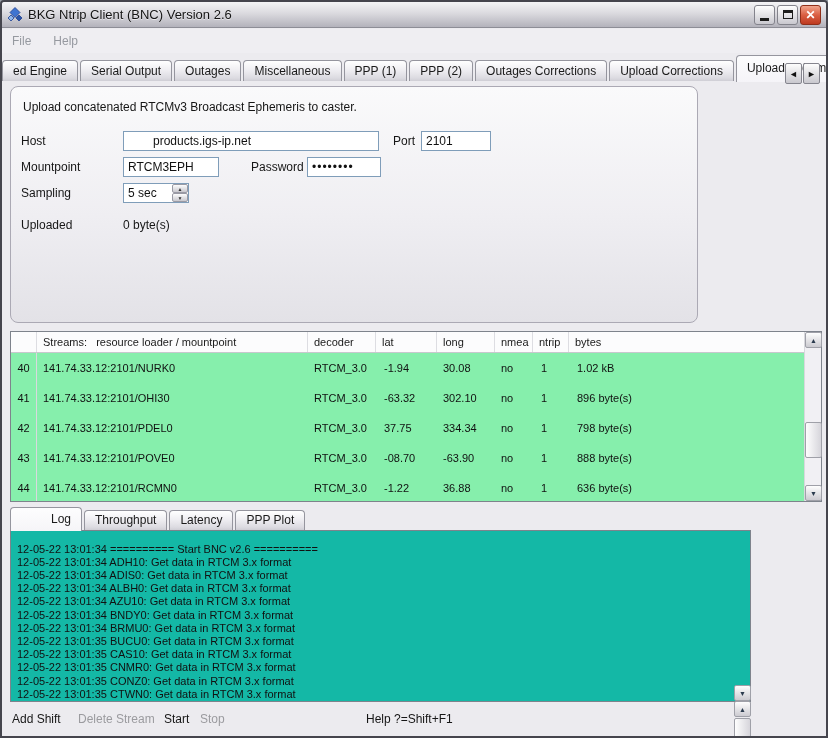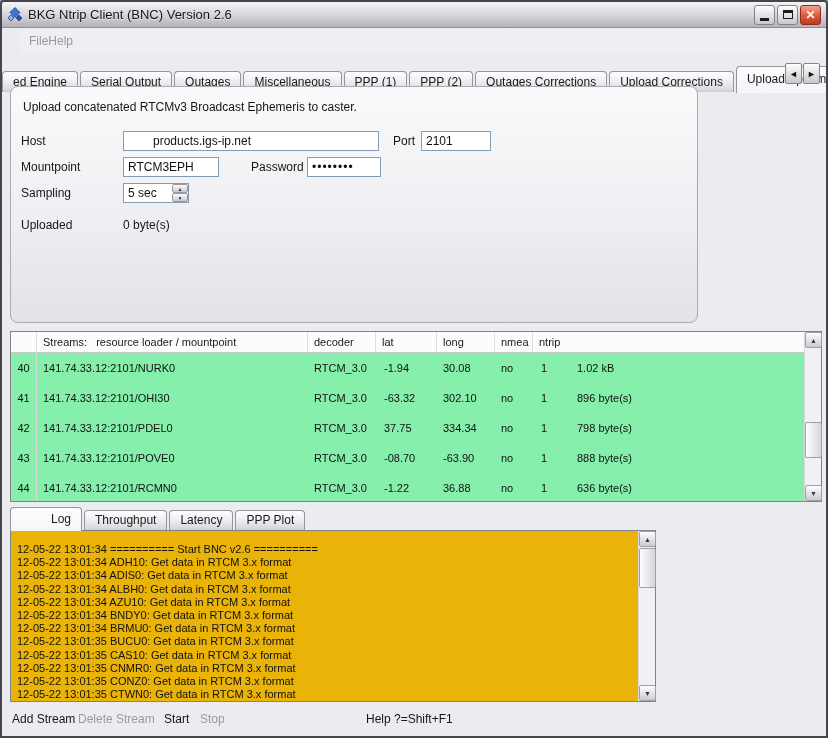--- a/index.html
+++ b/index.html
@@ -20,25 +20,25 @@
   .win-btn {
     width:21px; height:20px; margin-left:2px; border:1px solid #83838c; border-radius:3px;
     background:linear-gradient(#FEFEFE,#C9C8CF); display:flex; align-items:center; justify-content:center;
     cursor:default;
   }
   .win-btn.close { background:linear-gradient(#F0A58D,#DA5F43 50%,#BE3A20); border-color:#8f2f1a;
     color:#fff; font-size:12px; font-weight:bold; }
   .glyph-min { width:9px; height:3px; background:#1c1c1c; margin-top:9px; }
   .glyph-max { width:10px; height:9px; border:1px solid #1c1c1c; border-top-width:3px; }
   
-  .menubar { position:absolute; top:27px; left:17px; right:0; height:24px; background:#EFEEF2;
-    display:flex; align-items:center; padding:0 10px; }
+  .menubar { position:absolute; top:27px; left:0; right:0; height:24px; background:#EFEEF2;
+    display:flex; align-items:center; padding:0 10px; gap:22px; }
   .menu-item { font-size:12px; color:#9699A0; }
   
-  .tabs { position:absolute; left:0; right:0; top:63px; height:28px; display:flex;
+  .tabs { position:absolute; left:0; right:0; top:52px; height:28px; display:flex;
     align-items:flex-end; overflow:hidden; padding-right:44px; }
   .tab {
     flex:0 0 auto; height:21px; margin-bottom:1px; margin-right:2px; padding:0 10px;
     font-size:12px; color:#1a1a1a; line-height:20px; white-space:nowrap;
     background:linear-gradient(#FFFFFF,#EFEEF2 45%,#DCDBE1 85%,#CFCED5);
     border:1px solid #95959e; border-bottom:none; border-radius:4px 4px 0 0;
   }
   .tab.active { height:27px; margin-bottom:0; line-height:25px;
     background:linear-gradient(#FCFCFD,#F5F4F8); z-index:4; position:relative; }
   .tab-scroll { position:absolute; top:61px; right:6px; display:flex; gap:1px; z-index:5; }
@@ -93,22 +93,22 @@
     display:flex; align-items:center; justify-content:center; font-family:inherit; }
   .sb-up { top:0; }  .sb-down { bottom:0; }
   .sb-thumb { position:absolute; left:0; width:17px; border:1px solid #9FA0A8; border-radius:2px;
     background:linear-gradient(90deg,#FEFEFE,#D6D5DB); }
   
   .tabs2 { position:absolute; left:8px; right:8px; top:504px; height:25px; display:flex;
     align-items:flex-end; z-index:3; }
   .tabs2 .tab { height:20px; line-height:19px; }
   .tabs2 .tab.active { height:24px; line-height:22px; background:linear-gradient(#FDFDFE,#F6F5F8);padding-left:40px; }
   
-  .logbox { position:absolute; left:8px; top:528px; width:646px; height:172px;
-    background:#eab308; border:1px solid #7e838c; display:flex; }
+  .logbox { position:absolute; left:8px; top:528px; width:741px; height:172px;
+    background:#14b8a6; border:1px solid #7e838c; display:flex;align-items:flex-end; }
   .log-lines { flex:1; overflow:hidden; padding:12px 0 0 6px; }
   .log-line { font-size:11px; line-height:13.2px; color:#111; white-space:nowrap; }
   
   .statusbar { position:absolute; left:0; right:0; bottom:0; height:34px; }
   .sb-item { position:absolute; top:10px; font-size:12px; white-space:nowrap; }
   .sb-enabled { color:#161616; }
   .sb-disabled { color:#9B9B9F; }
 </style>
 </head>
 <body>
@@ -193,20 +193,21 @@
   <div class="streams">
     <div class="table-main">
       <div class="thead">
         <div class="th"></div>
         <div class="th">Streams:   resource loader / mountpoint</div>
         <div class="th">decoder</div>
         <div class="th">lat</div>
         <div class="th">long</div>
         <div class="th">nmea</div>
         <div class="th">ntrip</div>
+        <div class="th">bytes</div>
       </div>
 
       <div class="trow">
         <div class="td num">40</div>
         <div class="td">141.74.33.12:2101/NURK0</div>
         <div class="td">RTCM_3.0</div>
         <div class="td pad8">-1.94</div>
         <div class="td">30.08</div>
         <div class="td">no</div>
         <div class="td pad8">1</div>
@@ -291,20 +292,20 @@
           <span>▲</span>
         </div>
       <div class="sb-thumb" style="top:17px;height:40px;"></div>
       <div class="sb-btn sb-down">
           <span>▼</span>
         </div>
     </div>
   </div>
 
   <div class="statusbar">
-    <span class="sb-item sb-enabled" style="left:10px;">Add Stream</span>
+    <span class="sb-item sb-enabled" style="left:10px;">Add Shift</span>
     <span class="sb-item sb-disabled" style="left:76px;">Delete Stream</span>
     <span class="sb-item sb-enabled" style="left:162px;">Start</span>
     <span class="sb-item sb-disabled" style="left:198px;">Stop</span>
     <span class="sb-item sb-enabled" style="left:364px;">Help ?=Shift+F1</span>
   </div>
 
 </div>
 
 </body></html>

